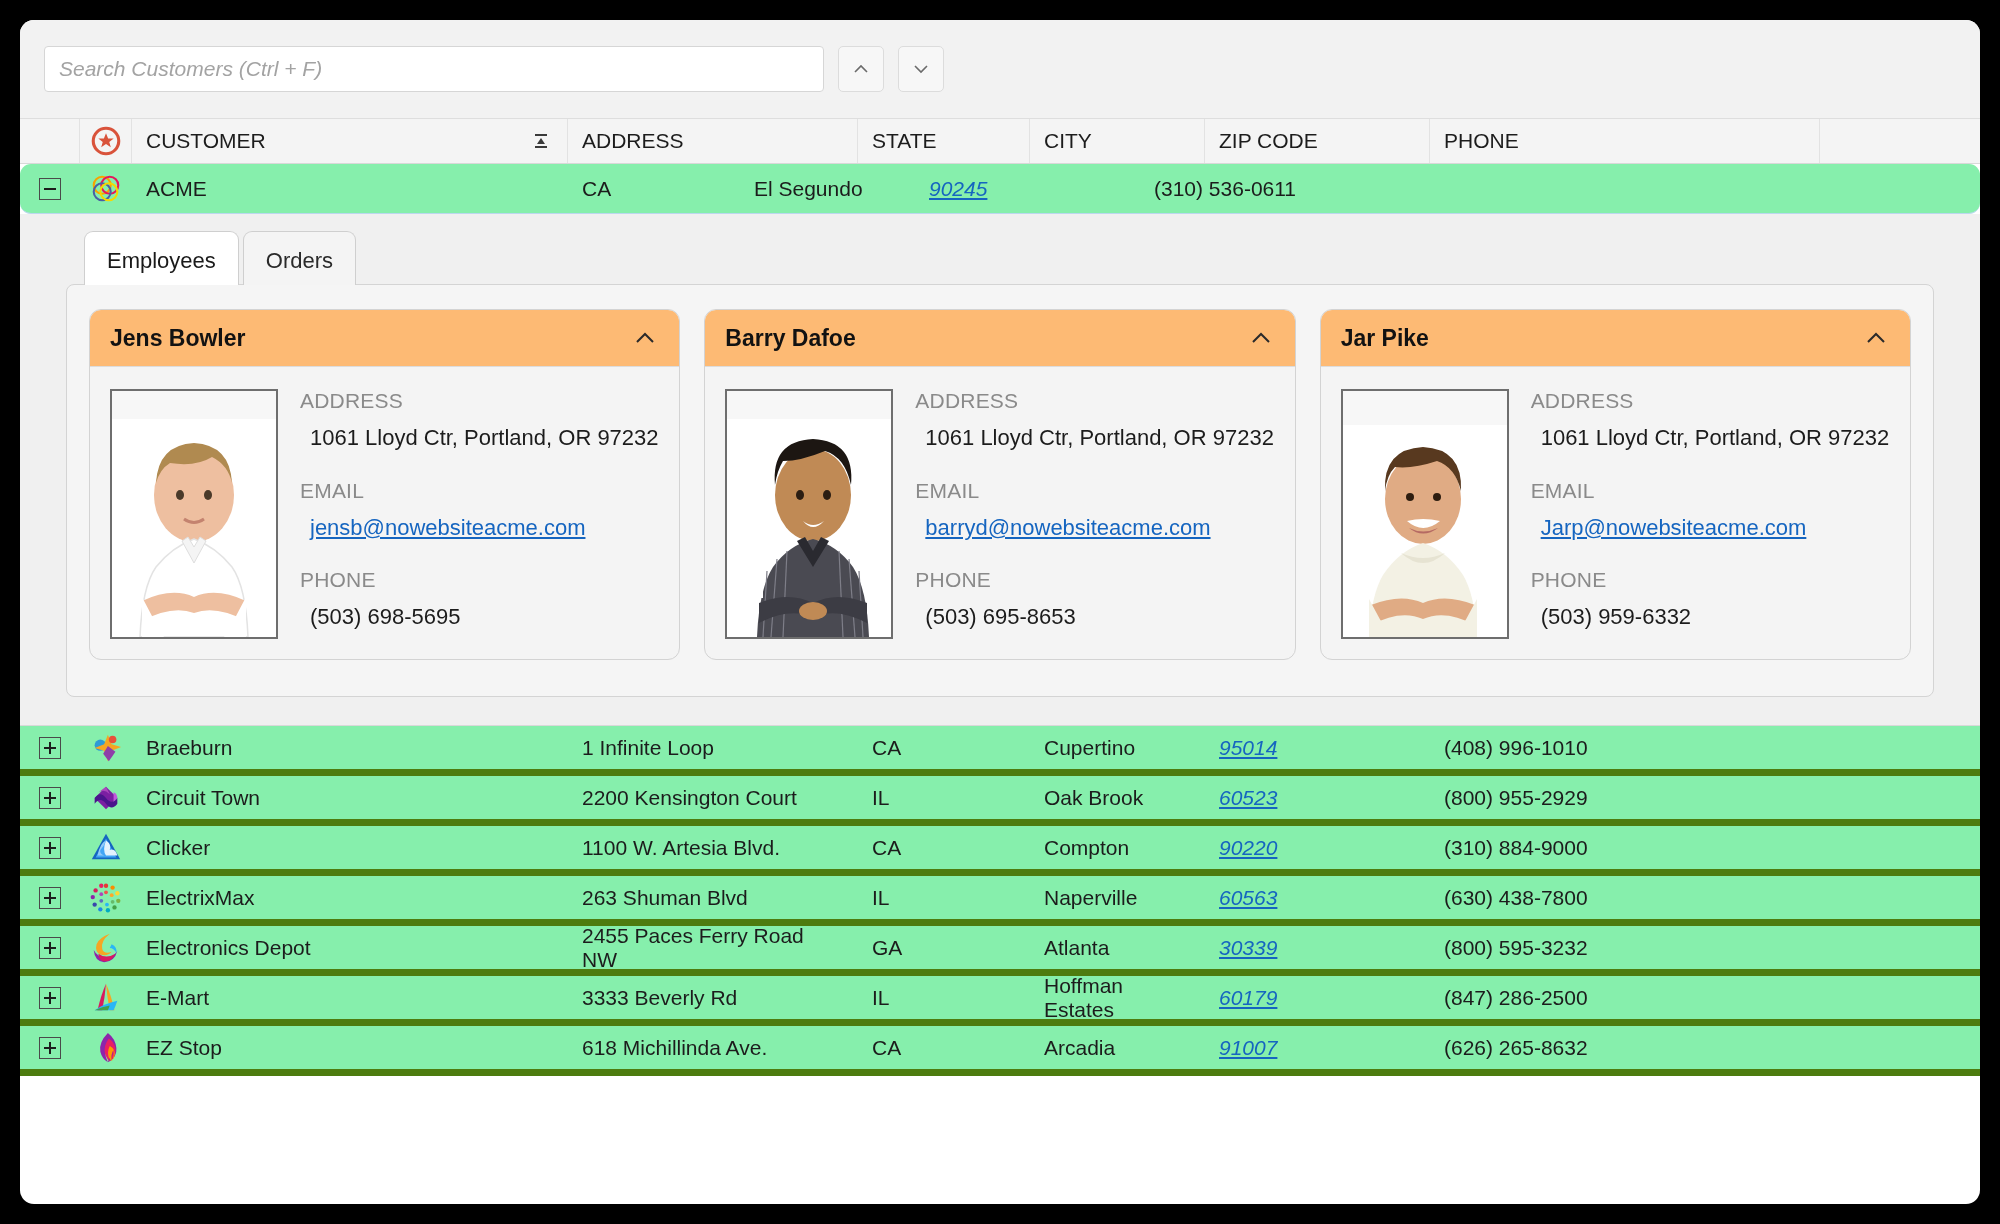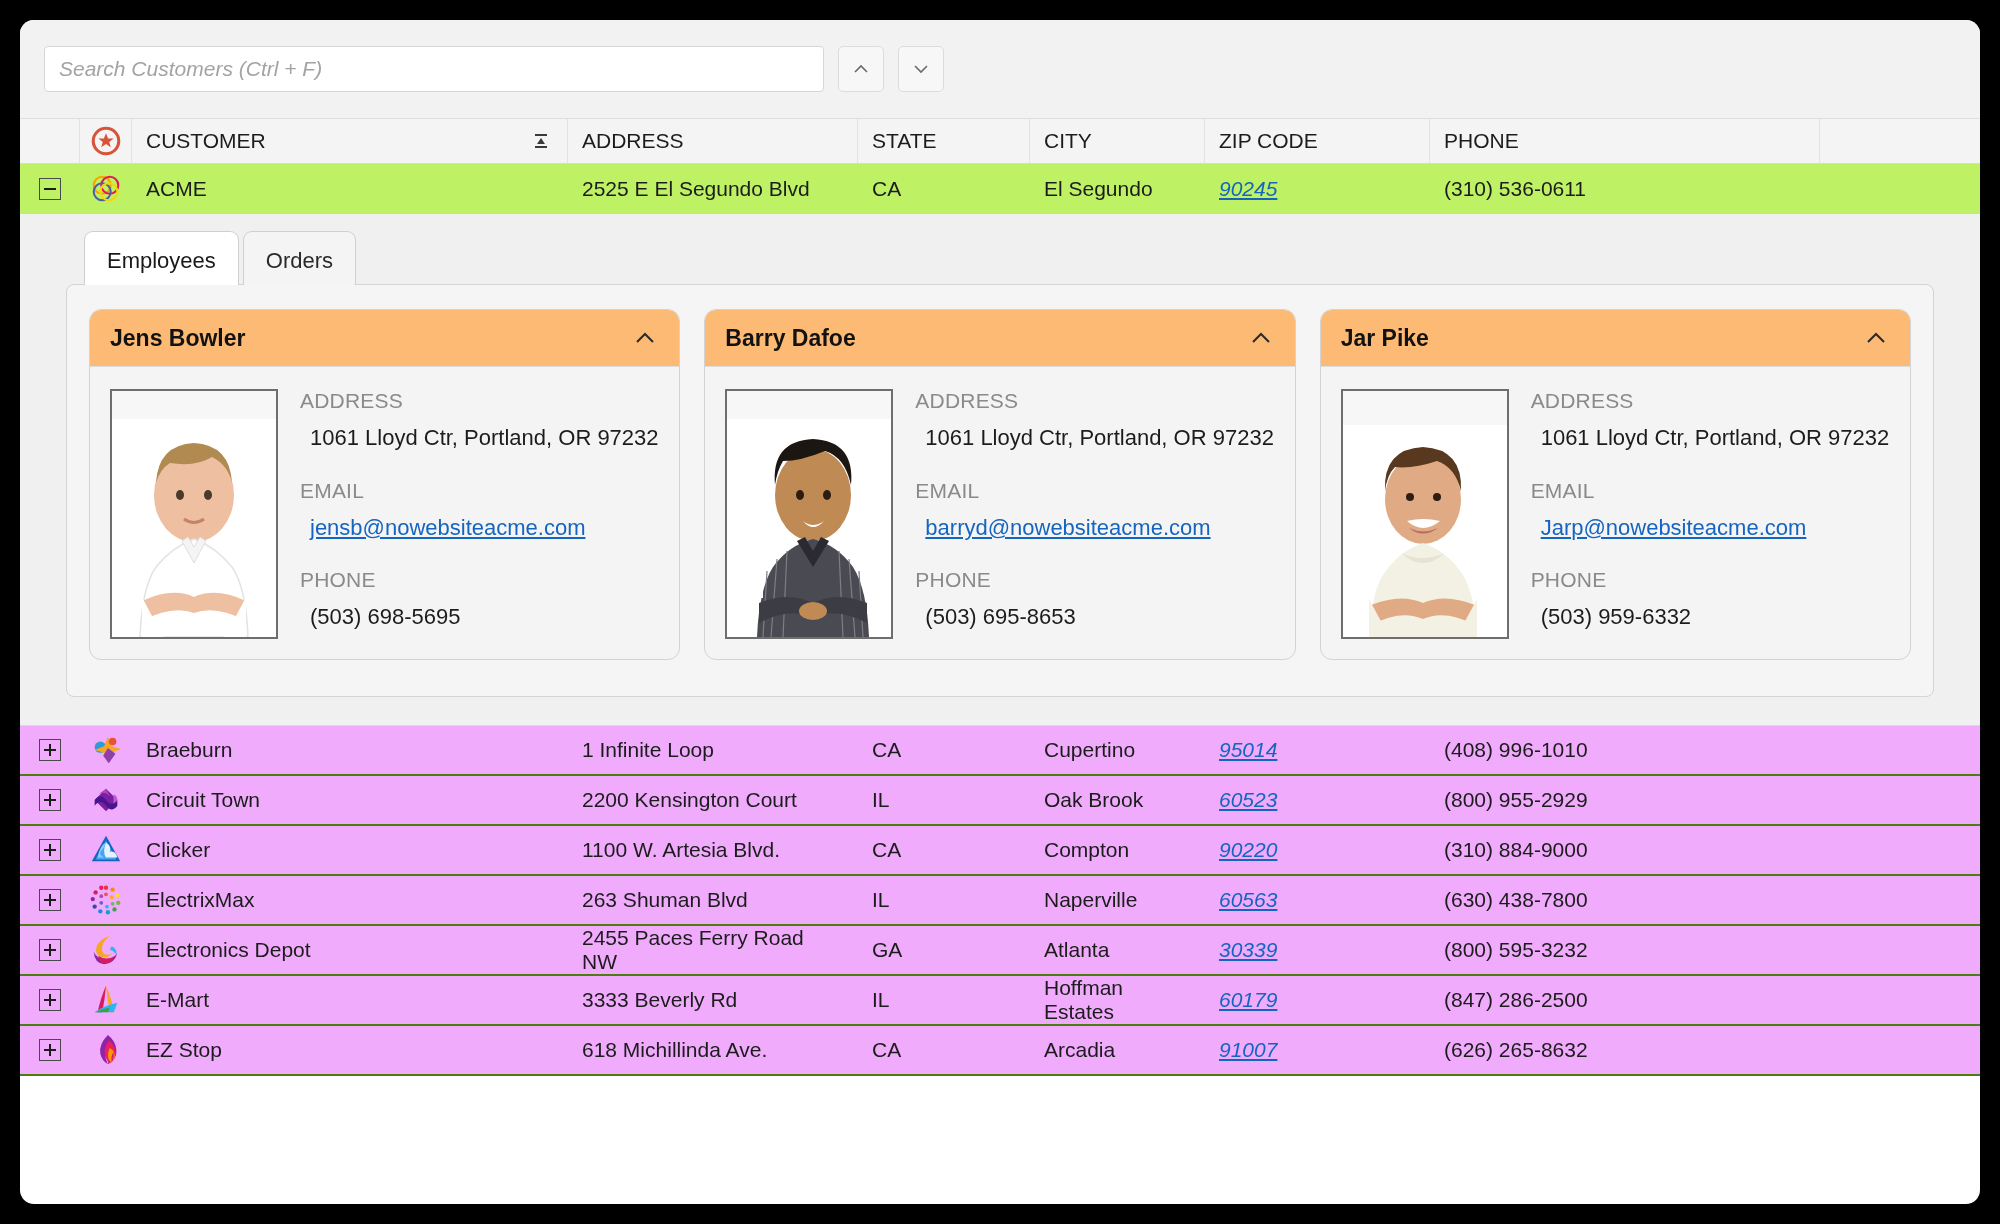--- a/index.html
+++ b/index.html
@@ -86,25 +86,25 @@
   .hc.col-tail { flex: 1 1 auto; border-right: none; }
 
   .filter-icon { margin-left: auto; display: flex; }
 
   .row {
     display: flex;
     height: 50px;
     align-items: stretch;
     font-size: 21px;
     color: #1c1c1c;
-    border-bottom: 2px solid #4d7c0f;
-    background: #f0abfc;
+    border-bottom: 7px solid #4d7c0f;
+    background: #86efac;
     flex: 0 0 auto;
   }
-  .row.selected { background: #bef264; border-bottom: 1px solid #bcd8ef; }
+  .row.selected { background: #86efac; border-bottom: 1px solid #bcd8ef; border-radius: 11px; }
   .row .c { display: flex; align-items: center; padding: 0 14px; }
   .c.col-exp { width: 60px; justify-content: center; padding: 0; }
   .c.col-ind { width: 52px; justify-content: center; padding: 0; }
   .c.col-cust { width: 436px; }
   .c.col-addr { width: 290px; }
   .c.col-state { width: 172px; }
   .c.col-city { width: 175px; }
   .c.col-zip  { width: 225px; font-style: italic; }
   .c.col-phone{ width: 390px; }
   .c.col-tail { flex: 1 1 auto; }
@@ -268,21 +268,20 @@
       </div>
       <div class="c col-ind">
         <svg class="logo" viewBox="0 0 36 36">
           <circle cx="14" cy="14" r="9" fill="none" stroke="#f7a400" stroke-width="2.2"></circle>
           <circle cx="22" cy="14" r="9" fill="none" stroke="#e5175c" stroke-width="2.2"></circle>
           <circle cx="14" cy="21" r="9" fill="none" stroke="#4a5fa5" stroke-width="2.2"></circle>
           <circle cx="21" cy="21" r="9" fill="none" stroke="#f5d800" stroke-width="2.2"></circle>
         </svg>
       </div>
       <div class="c col-cust">ACME</div>
-      <div class="c col-addr">2525 E El Segundo Blvd</div>
       <div class="c col-state">CA</div>
       <div class="c col-city">El Segundo</div>
       <div class="c col-zip">
         <span class="zip-link">90245</span>
       </div>
       <div class="c col-phone">(310) 536-0611</div>
       <div class="c col-tail"></div>
     </div>
 
     <div class="detail">

